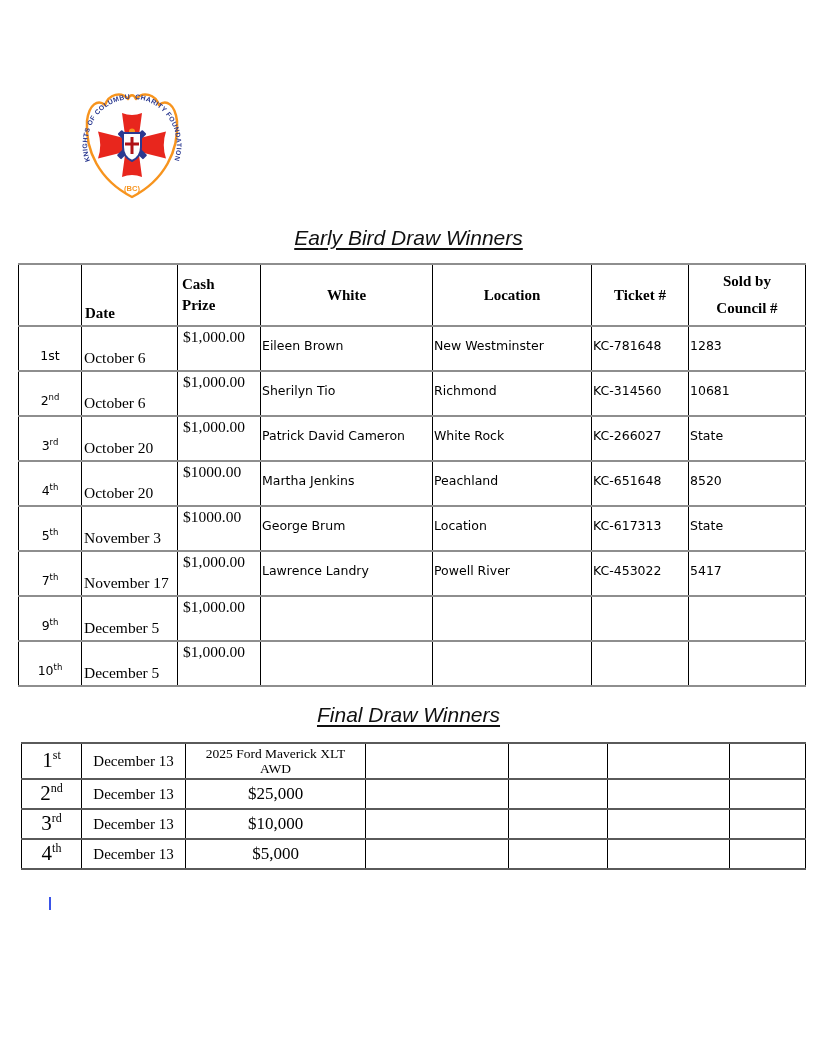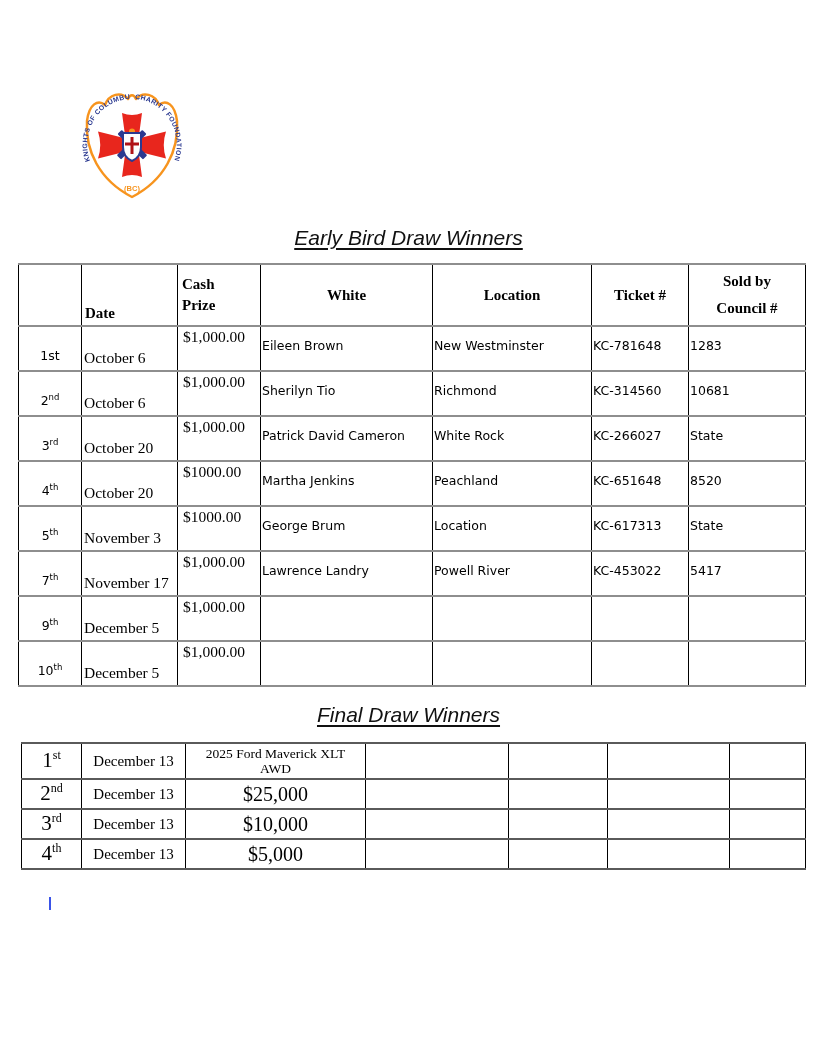--- a/index.html
+++ b/index.html
@@ -68,21 +68,21 @@
   #final-table td{
     border-left:1px solid #000;border-right:1px solid #000;
     border-top:2px solid #5a5a5a;border-bottom:2px solid #5a5a5a;
     font-family:"Liberation Serif", serif;text-align:center;vertical-align:middle;
   }
   #final-table tbody tr{height:30px;}
   #final-table tbody tr:first-child{height:36px;}
   .f-rank{font-size:21px;padding-bottom:2px;}
   .f-rank sup{font-size:12px;}
   .f-date{font-size:15px;}
-  .f-prize{font-size:20px;}
+  .f-prize{font-size:17px;}
   #final-table tbody tr:first-child .f-prize{font-size:13.5px;line-height:15px;padding:0 6px;}
   
   .text-cursor{position:absolute;left:49px;top:897px;width:2px;height:13px;background:#3a54e8;}
 </style>
 </head>
 <body>
 
 <div class="doc-header">
   <div class="logo-wrap">
     <svg viewBox="0 0 108 115" width="108" height="115">

